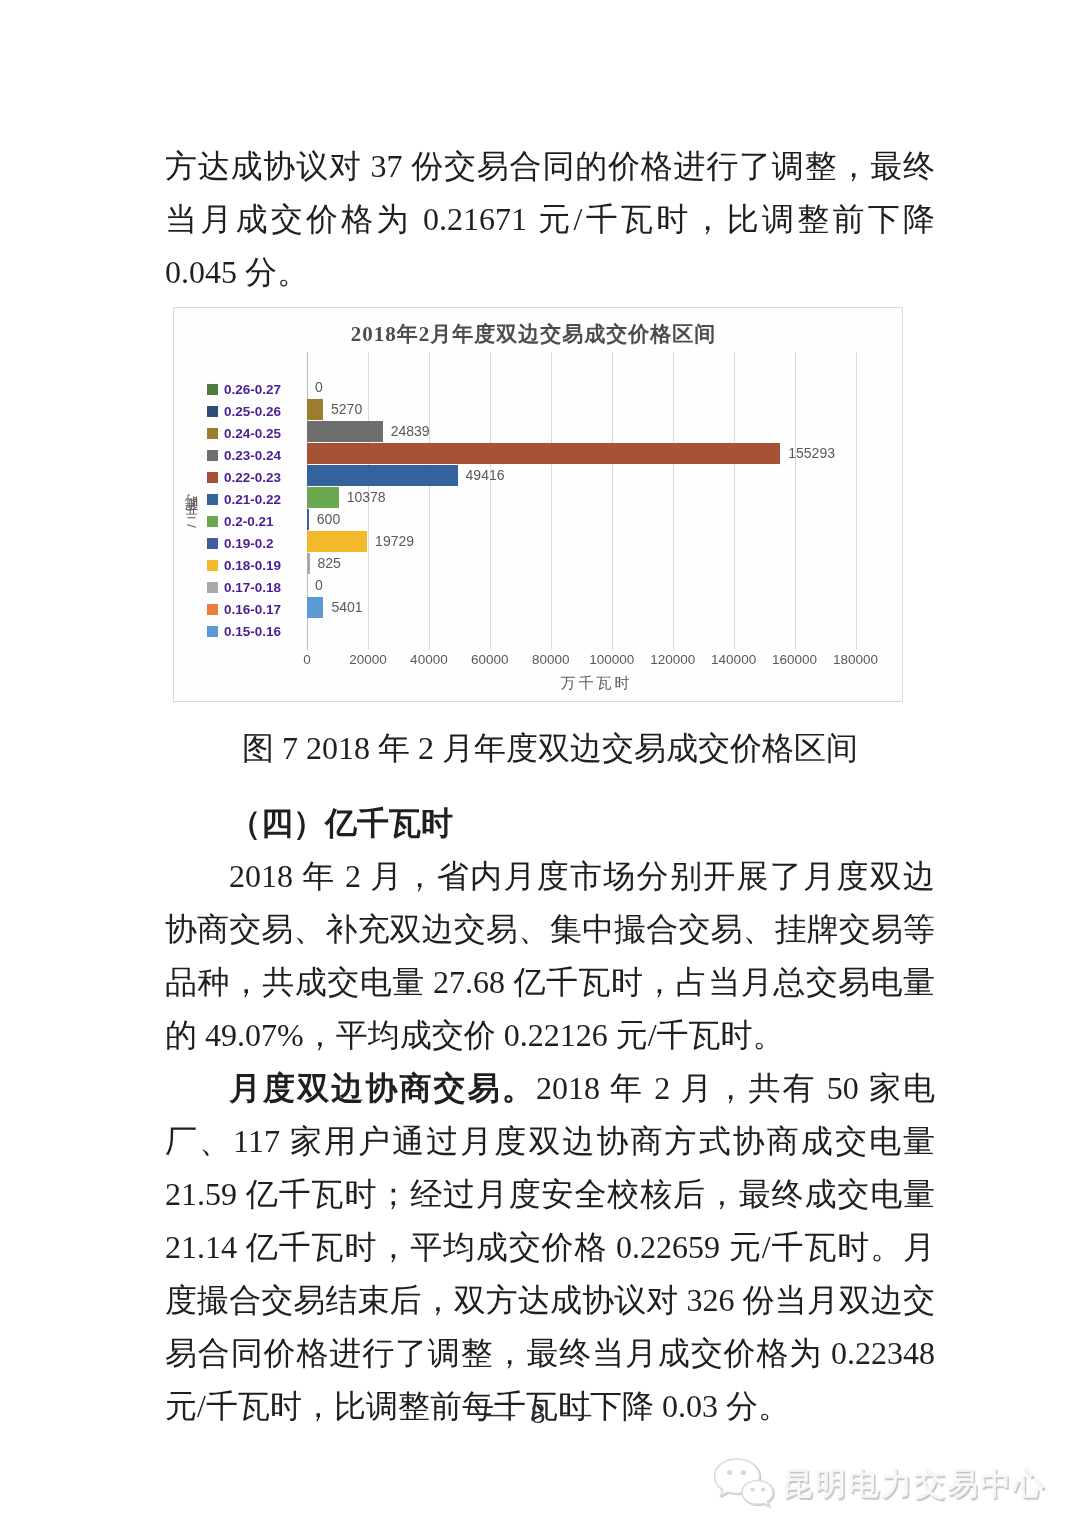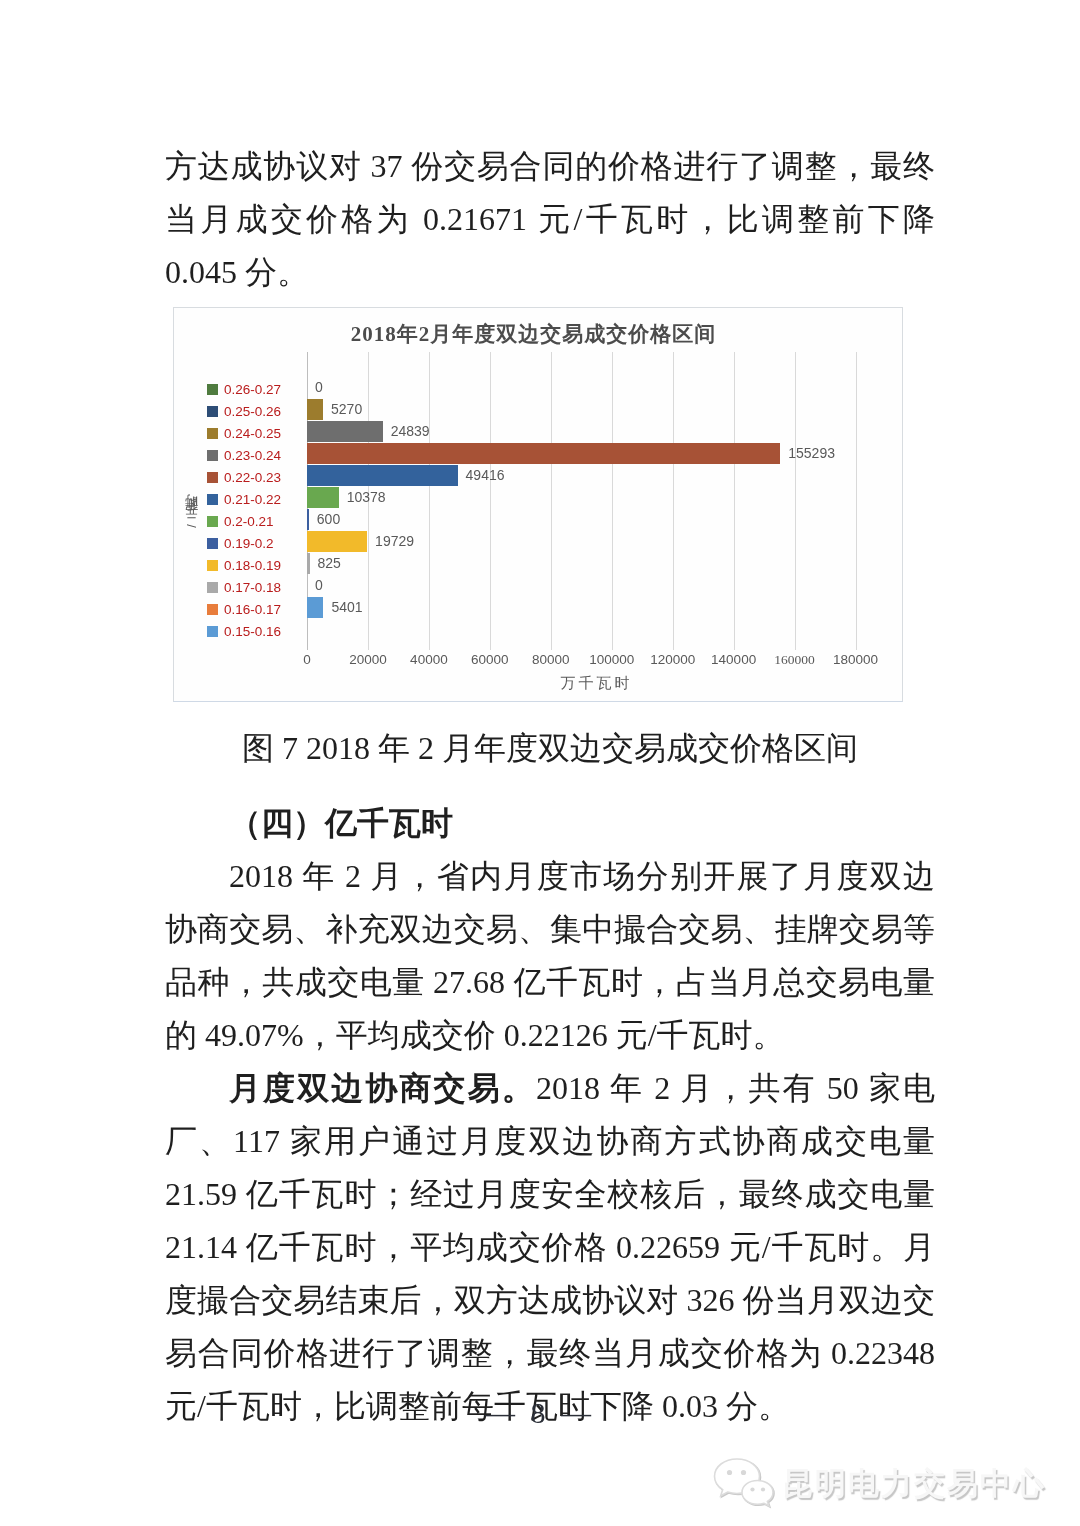--- a/index.html
+++ b/index.html
@@ -47,21 +47,21 @@
     writing-mode:vertical-rl; transform:rotate(180deg);
     font-size:13px; color:#595959; letter-spacing:2px;
   }
   .cats {
     width:100px;
     display:flex; flex-direction:column;
     padding-top:26px;
   }
   .cat-row { height:22px; display:flex; align-items:center; }
   .swatch { width:11px; height:11px; display:inline-block; margin-right:6px; flex:0 0 auto; }
-  .cat-label { font-size:13.5px; font-weight:normal; color:#b91c1c; white-space:nowrap; }
+  .cat-label { font-size:13.5px; font-weight:bold; color:#4c1d95; white-space:nowrap; }
 
   .plot-col { flex:1; margin-right:4px; }
   .plot { position:relative; height:298px; }
   .gridline { position:absolute; top:0; bottom:0; width:1px; background:#d9d9d9; }
   .gridline.axis { background:#bdbdbd; }
   .chart-rows { position:absolute; left:0; right:0; top:24px; }
   .bar-row { height:22px; display:flex; align-items:center; position:relative; }
   .bar { height:21px; flex:0 0 auto; }
   .bar-val { font-size:14px; color:#595959; margin-left:8px; white-space:nowrap; }
   .xticks { position:relative; height:20px; }
@@ -227,21 +227,21 @@
         </div>
         <div class="xticks">
             <span class="xtick" style="left: 0%;">0</span>
             <span class="xtick" style="left: 10.5263%;">20000</span>
             <span class="xtick" style="left: 21.0526%;">40000</span>
             <span class="xtick" style="left: 31.5789%;">60000</span>
             <span class="xtick" style="left: 42.1053%;">80000</span>
             <span class="xtick" style="left: 52.6316%;">100000</span>
             <span class="xtick" style="left: 63.1579%;">120000</span>
             <span class="xtick" style="left: 73.6842%;">140000</span>
-            <span class="xtick" style="left: 84.2105%; font-family: Liberation Serif, serif;">160000</span>
+            <span class="xtick" style="left: 84.2105%;">160000</span>
             <span class="xtick" style="left: 94.7368%;">180000</span>
           </div>
         <div class="xlabel">万千瓦时</div>
       </div>
     </div>
   </div>
 
   <div class="figure-caption">图 7   2018 年 2 月年度双边交易成交价格区间</div>
 
   <div class="section-heading">（四）亿千瓦时</div>

